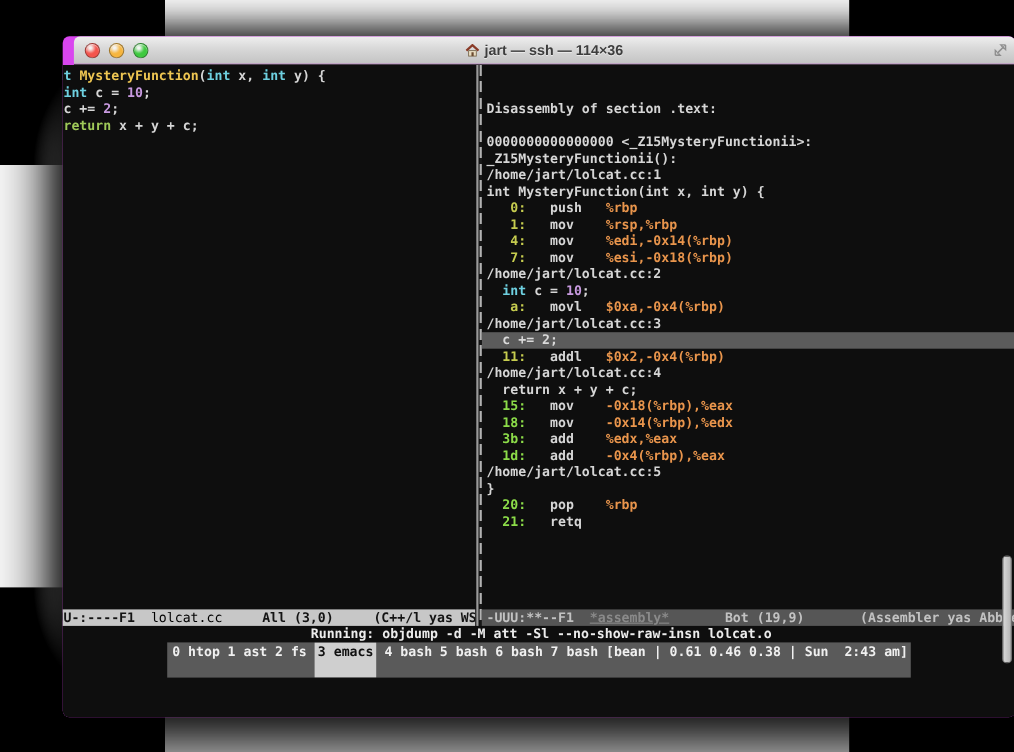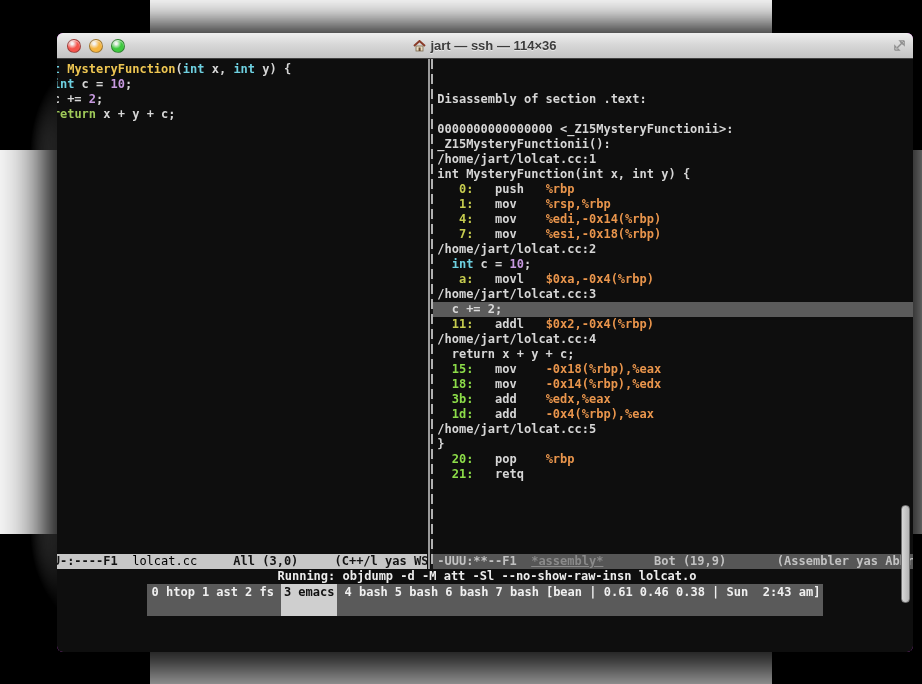--- a/index.html
+++ b/index.html
@@ -7,21 +7,21 @@
         font-family:"DejaVu Sans Mono",monospace;}
   
   .corner{position:absolute;width:150px;height:150px;pointer-events:none;z-index:0;}
   .corner.tl{left:0;top:0;background:radial-gradient(circle at 100% 100%,rgba(0,0,0,0) 70px,#000 120px);}
   .corner.tr{right:0;top:0;background:radial-gradient(circle at 0 100%,rgba(0,0,0,0) 70px,#000 120px);}
   .corner.bl{left:0;bottom:0;background:radial-gradient(circle at 100% 0,rgba(0,0,0,0) 70px,#000 120px);}
   .corner.br{right:0;bottom:0;background:radial-gradient(circle at 0 0,rgba(0,0,0,0) 70px,#000 120px);}
 
   .window{position:absolute;left:57px;top:33px;width:856px;height:619px;border-radius:6px;
           background:#d946ef;z-index:2;
-          box-shadow:0 0 28px 6px rgba(0,0,0,.78), 0 22px 55px 18px rgba(0,0,0,.72);}
+          box-shadow:0 0 28px 6px rgba(0,0,0,.78), 0 22px 55px 18px rgba(0,0,0,.72);padding-left:10px;}
   .titlebar{height:25px;border-radius:6px 6px 0 0;position:relative;
             background:linear-gradient(#efefef,#d8d8d8 45%,#c3c3c3);
             border-bottom:1px solid #404040;
             display:flex;align-items:center;}
   .lights{display:flex;gap:8px;margin-left:10px;}
   .light{width:12px;height:12px;border-radius:50%;border:1px solid rgba(0,0,0,.35);
          box-shadow:inset 0 1px 1px rgba(255,255,255,.6);}
   .title-wrap{position:absolute;left:0;right:0;text-align:center;
               font-family:"Liberation Sans",sans-serif;font-size:13px;font-weight:bold;color:#3d3d3d;
               text-shadow:0 1px 0 rgba(255,255,255,.55);}

